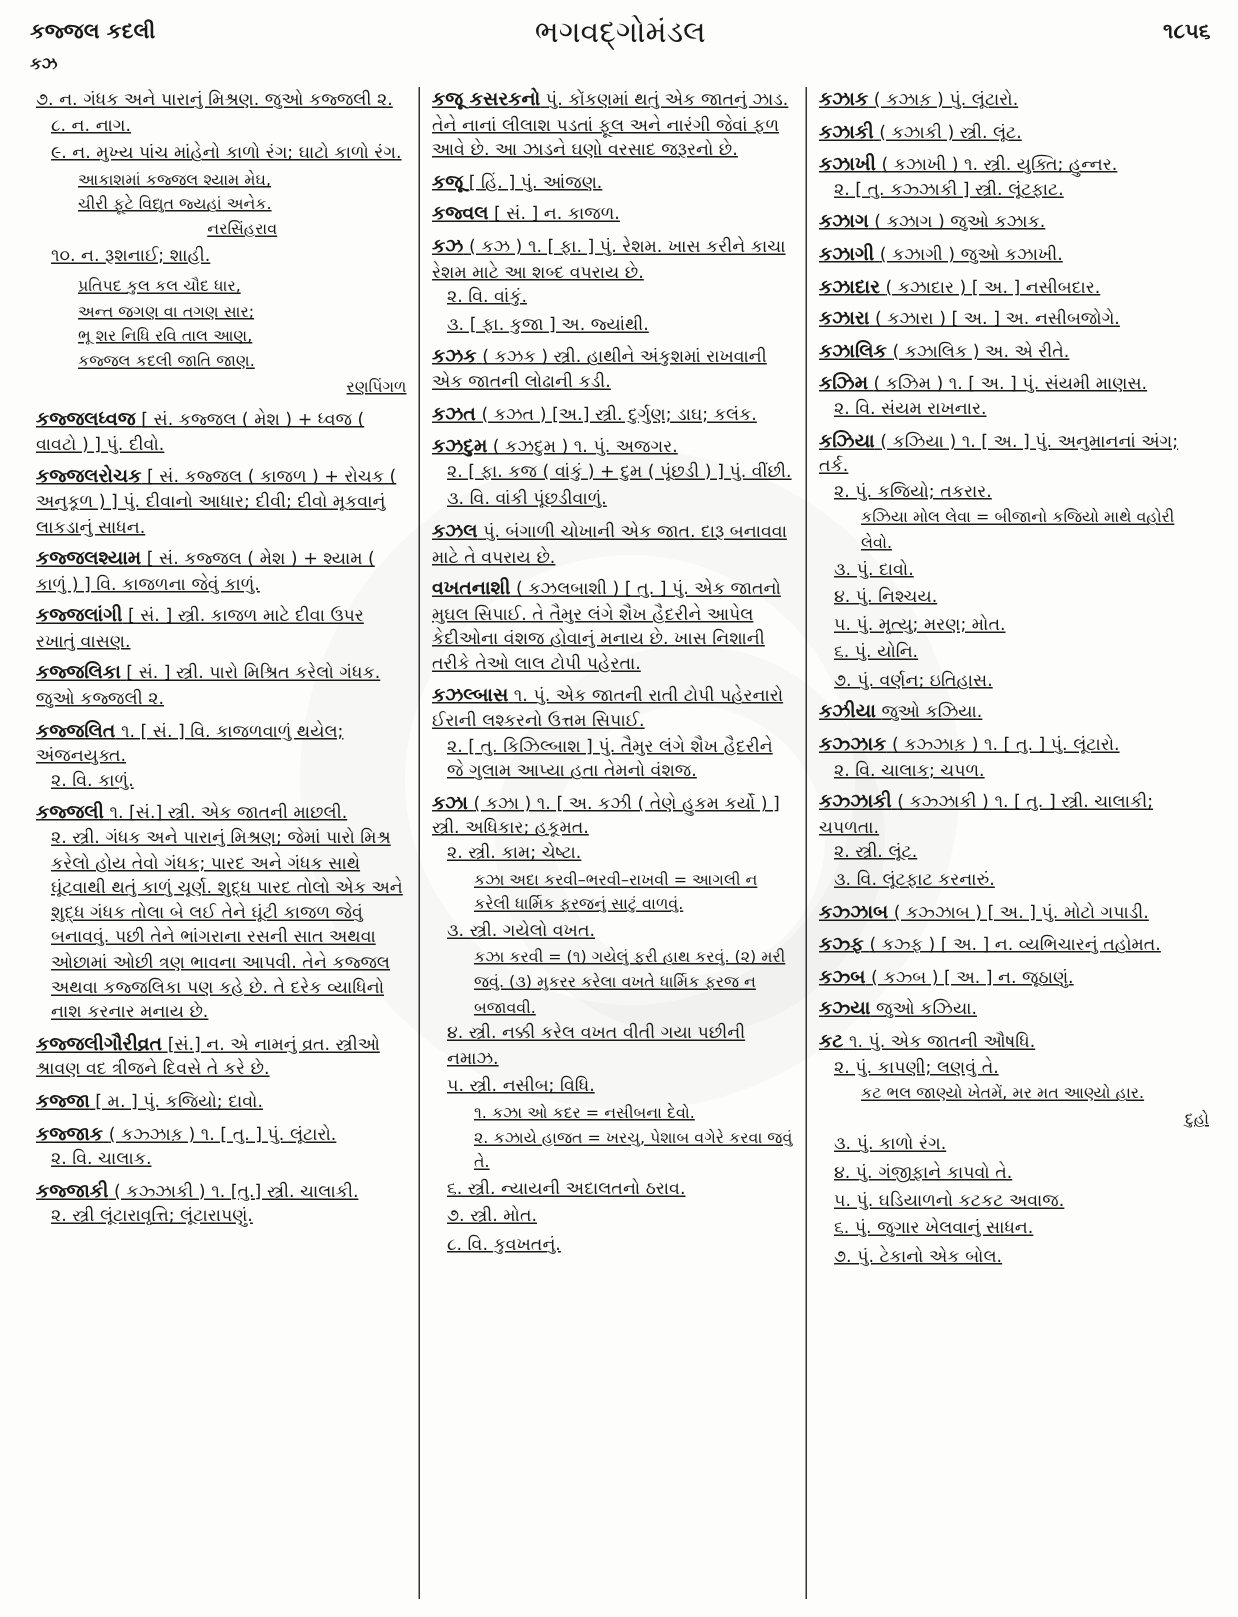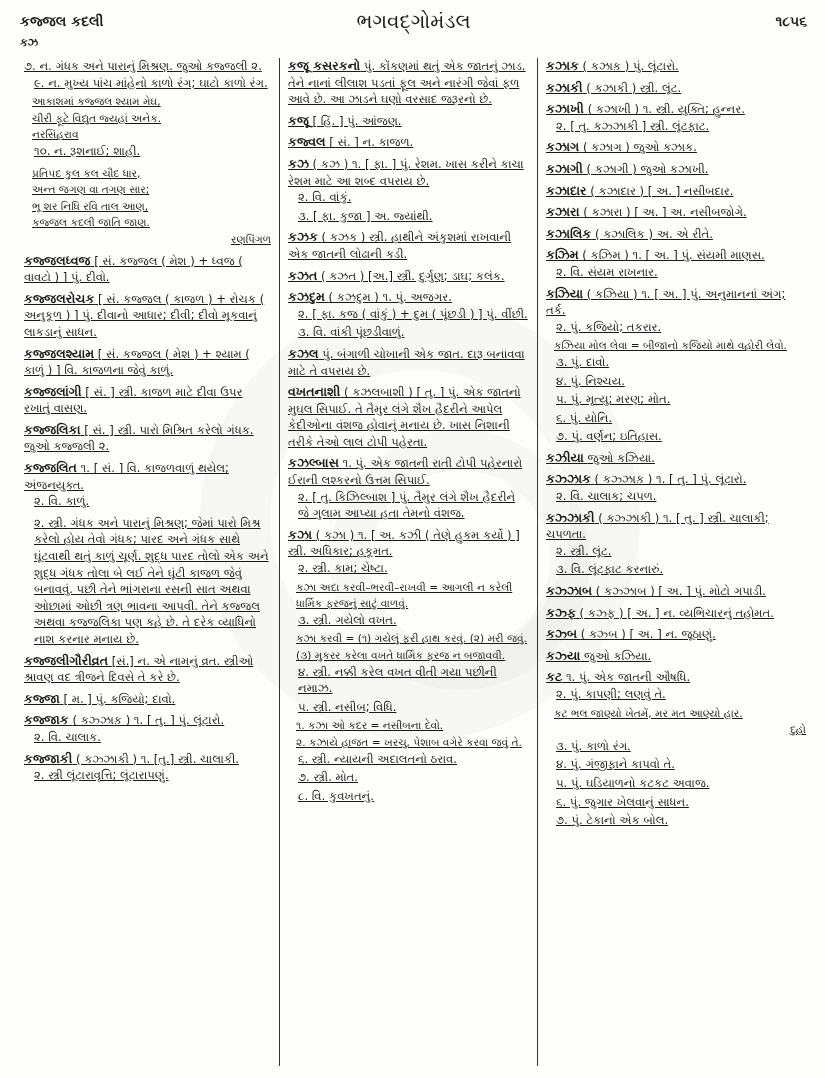--- a/index.html
+++ b/index.html
@@ -26,43 +26,44 @@
     position:absolute; top:58px; left:18px; width:796px; bottom:12px;
     display:flex;
   }
   .col { box-sizing:border-box; padding:0 8px; font-size:11.6px; line-height:16.6px; }
   .col1 { width:262px; border-right:1.5px solid #333; padding-left:6px; }
   .col2 { width:258px; border-right:1.5px solid #333; }
   .col3 { width:276px; }
   .entry { margin:0 0 5px 0; text-indent:0;text-decoration:underline; }
   .entry .hw { font-weight:bold; font-size:12.6px; }
   .sense { margin:0 0 2px 10px; }
-  .quote { margin:0 0 0 8px; font-size:10.6px; }
+  .quote { margin:0 0 0 28px; font-size:10.6px; }
 </style>
 </head>
 <body>
 
 <div class="watermark"></div>
 <div class="watermark w2"></div>
 
 <div class="header">
   <span>કજ્જલ કદલી</span>
   <span class="center">ભગવદ્ગોમંડલ</span>
   <span>૧૮૫૬</span>
 </div>
 <div class="subhead">કઝ</div>
 
 <div class="columns">
   <div class="col col1">
       <div class="entry">
         <div><span>૭. ન. ગંધક અને પારાનું મિશ્રણ. જુઓ કજ્જલી ૨.</span></div>
+        <div class="sense"><span>૮. ન. નાગ.</span></div>
         <div class="sense"><span>૯. ન. મુખ્ય પાંચ માંહેનો કાળો રંગ; ઘાટો કાળો રંગ.</span></div>
         <div class="quote">આકાશમાં કજ્જલ શ્યામ મેઘ,</div>
         <div class="quote">ચીરી ફૂટે વિદ્યુત જ્યહાં અનેક.</div>
-        <div class="quote" style="text-align: left;"><span>નરસિંહરાવ</span></div>
+        <div class="quote" style="text-align: center;"><span>નરસિંહરાવ</span></div>
         <div class="sense">૧૦. ન. રૂશનાઈ; શાહી.</div>
       </div>
       <div class="entry">
         <div class="quote">પ્રતિપદ કુલ કલ ચૌદ ધાર,</div>
         <div class="quote">અન્ત જગણ વા તગણ સાર;</div>
         <div class="quote">ભૂ શર નિધિ રવિ તાલ આણ,</div>
         <div class="quote">કજ્જલ કદલી જાતિ જાણ.</div>
         <div class="quote" style="text-align: right;"><span>રણપિંગળ</span></div>
       </div>
       <div class="entry">
@@ -78,20 +79,21 @@
         <div><span class="hw">કજ્જલાંગી</span> <span>[ સં. ] સ્ત્રી. કાજળ માટે દીવા ઉપર રખાતું વાસણ.</span></div>
       </div>
       <div class="entry">
         <div><span class="hw">કજ્જલિકા</span> <span>[ સં. ] સ્ત્રી. પારો મિશ્રિત કરેલો ગંધક. જુઓ કજ્જલી ૨.</span></div>
       </div>
       <div class="entry">
         <div><span class="hw">કજ્જલિત</span> <span>૧. [ સં. ] વિ. કાજળવાળું થયેલ; અંજનયુક્ત.</span></div>
         <div class="sense"><span>૨. વિ. કાળું.</span></div>
       </div>
       <div class="entry">
+        <div><span class="hw">કજ્જલી</span> <span>૧. [સં.] સ્ત્રી. એક જાતની માછલી.</span></div>
         <div class="sense"><span>૨. સ્ત્રી. ગંધક અને પારાનું મિશ્રણ; જેમાં પારો મિશ્ર કરેલો હોય તેવો ગંધક; પારદ અને ગંધક સાથે ઘૂંટવાથી થતું કાળું ચૂર્ણ. શુદ્ધ પારદ તોલો એક અને શુદ્ધ ગંધક તોલા બે લઈ તેને ઘૂંટી કાજળ જેવું બનાવવું. પછી તેને ભાંગરાના રસની સાત અથવા ઓછામાં ઓછી ત્રણ ભાવના આપવી. તેને કજ્જલ અથવા કજ્જલિકા પણ કહે છે. તે દરેક વ્યાધિનો નાશ કરનાર મનાય છે.</span></div>
       </div>
       <div class="entry">
         <div><span class="hw">કજ્જલીગૌરીવ્રત</span> <span>[સં.] ન. એ નામનું વ્રત. સ્ત્રીઓ શ્રાવણ વદ ત્રીજને દિવસે તે કરે છે.</span></div>
       </div>
       <div class="entry">
         <div><span class="hw">કજ્જા</span> <span>[ મ. ] પું. કજિયો; દાવો.</span></div>
       </div>
       <div class="entry">
         <div><span class="hw">કજ્જાક</span> <span>( કઝ્ઝાક઼ ) ૧. [ તુ. ] પું. લૂંટારો.</span></div>

